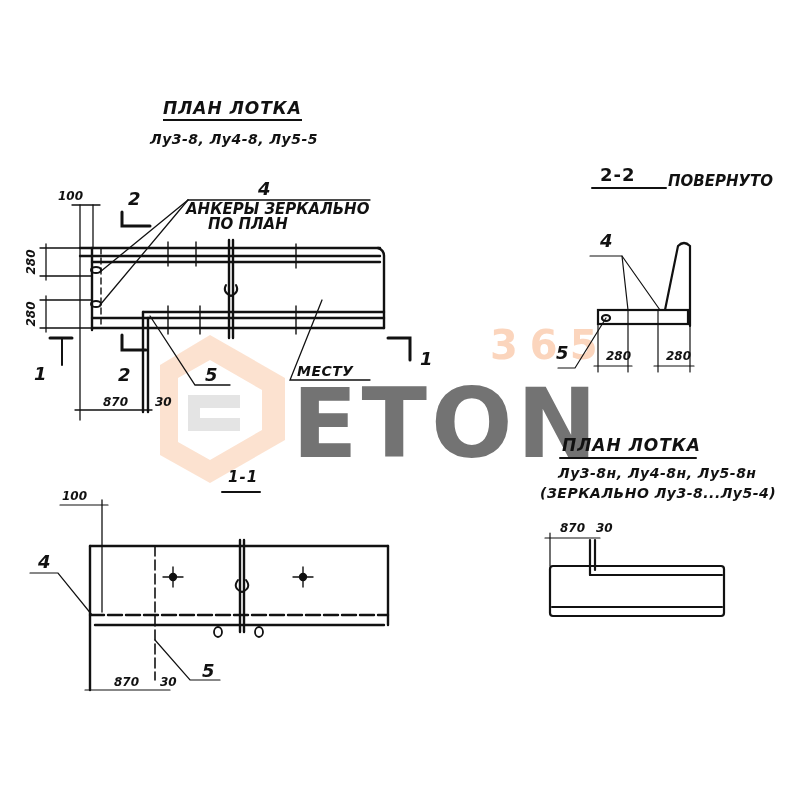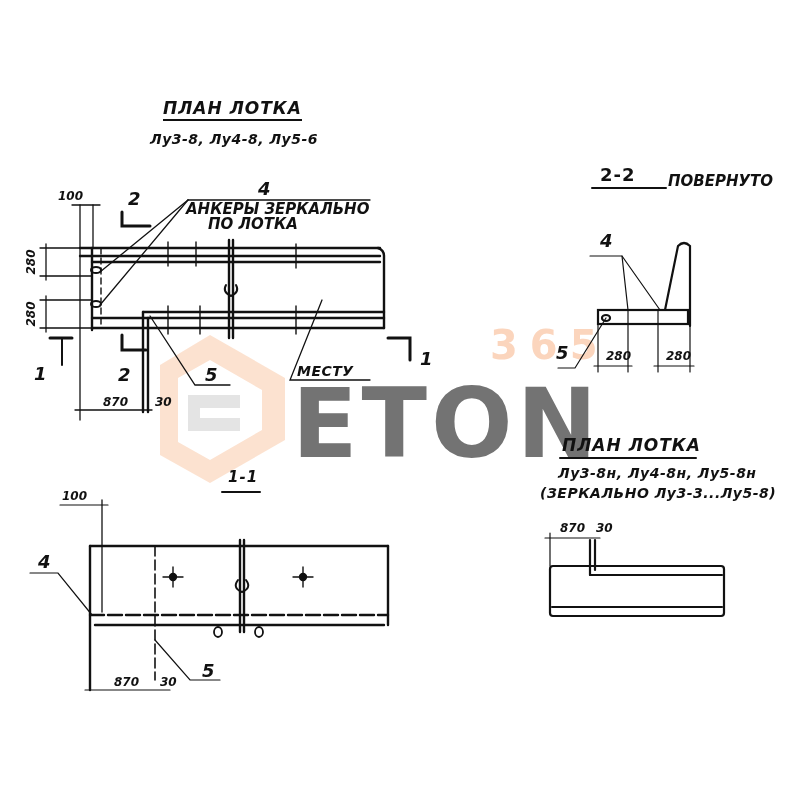--- a/index.html
+++ b/index.html
@@ -145,24 +145,24 @@
   <g stroke-width="1.2">
     <line x1="60" y1="505" x2="108" y2="505"></line>
     <polyline points="30,573 58,573 92,615"></polyline>
     <polyline points="155,640 190,680 220,680"></polyline>
     <line x1="85" y1="690" x2="170" y2="690"></line>
     <line x1="222" y1="492" x2="260" y2="492" stroke-width="2"></line>
   </g>
 </svg>
 
 <div class="lbl title ul" style="left:163px; top:100px;">ПЛАН ЛОТКА</div>
-<div class="lbl sub" style="left:150px; top:132px;">Лу3-8, Лу4-8, Лу5-6</div>
+<div class="lbl sub" style="left:150px; top:132px;">Лу3-8, Лу4-8, Лу5-5</div>
 <div class="lbl num" style="left:258px; top:180px;">4</div>
 <div class="lbl small" style="left:186px; top:202px;">АНКЕРЫ ЗЕРКАЛЬНО</div>
-<div class="lbl small" style="left:208px; top:217px;">ПО ЛОТКА</div>
+<div class="lbl small" style="left:208px; top:217px;">ПО ПЛАН</div>
 <div class="lbl dim" style="left:58px; top:190px;">100</div>
 <div class="lbl num" style="left:128px; top:190px;">2</div>
 <div class="lbl dim" style="left:18px; top:256px; transform:rotate(-90deg);">280</div>
 <div class="lbl dim" style="left:18px; top:308px; transform:rotate(-90deg);">280</div>
 <div class="lbl num" style="left:34px; top:365px;">1</div>
 <div class="lbl num" style="left:118px; top:366px;">2</div>
 <div class="lbl num" style="left:205px; top:366px;">5</div>
 <div class="lbl sub" style="left:297px; top:364px;">МЕСТУ</div>
 <div class="lbl num" style="left:420px; top:350px;">1</div>
 <div class="lbl dim" style="left:103px; top:396px;">870</div>
@@ -170,21 +170,21 @@
 
 <div class="lbl title" style="left:600px; top:166px; font-size:18px; font-style:normal;">2-2</div>
 <div class="lbl small" style="left:668px; top:174px;">ПОВЕРНУТО</div>
 <div class="lbl num" style="left:600px; top:232px;">4</div>
 <div class="lbl num" style="left:556px; top:344px;">5</div>
 <div class="lbl dim" style="left:606px; top:350px;">280</div>
 <div class="lbl dim" style="left:666px; top:350px;">280</div>
 
 <div class="lbl title" style="left:562px; top:437px;">ПЛАН ЛОТКА</div>
 <div class="lbl sub" style="left:558px; top:466px;">Лу3-8н, Лу4-8н, Лу5-8н</div>
-<div class="lbl sub" style="left:540px; top:486px;">(ЗЕРКАЛЬНО Лу3-3...Лу5-8)</div>
+<div class="lbl sub" style="left:540px; top:486px;">(ЗЕРКАЛЬНО Лу3-8...Лу5-4)</div>
 <div class="lbl dim" style="left:560px; top:522px;">870</div>
 <div class="lbl dim" style="left:596px; top:522px;">30</div>
 
 <div class="lbl title" style="left:228px; top:470px; font-size:15px;">1-1</div>
 <div class="lbl dim" style="left:62px; top:490px;">100</div>
 <div class="lbl num" style="left:38px; top:553px;">4</div>
 <div class="lbl num" style="left:202px; top:662px;">5</div>
 <div class="lbl dim" style="left:114px; top:676px;">870</div>
 <div class="lbl dim" style="left:160px; top:676px;">30</div>
 

